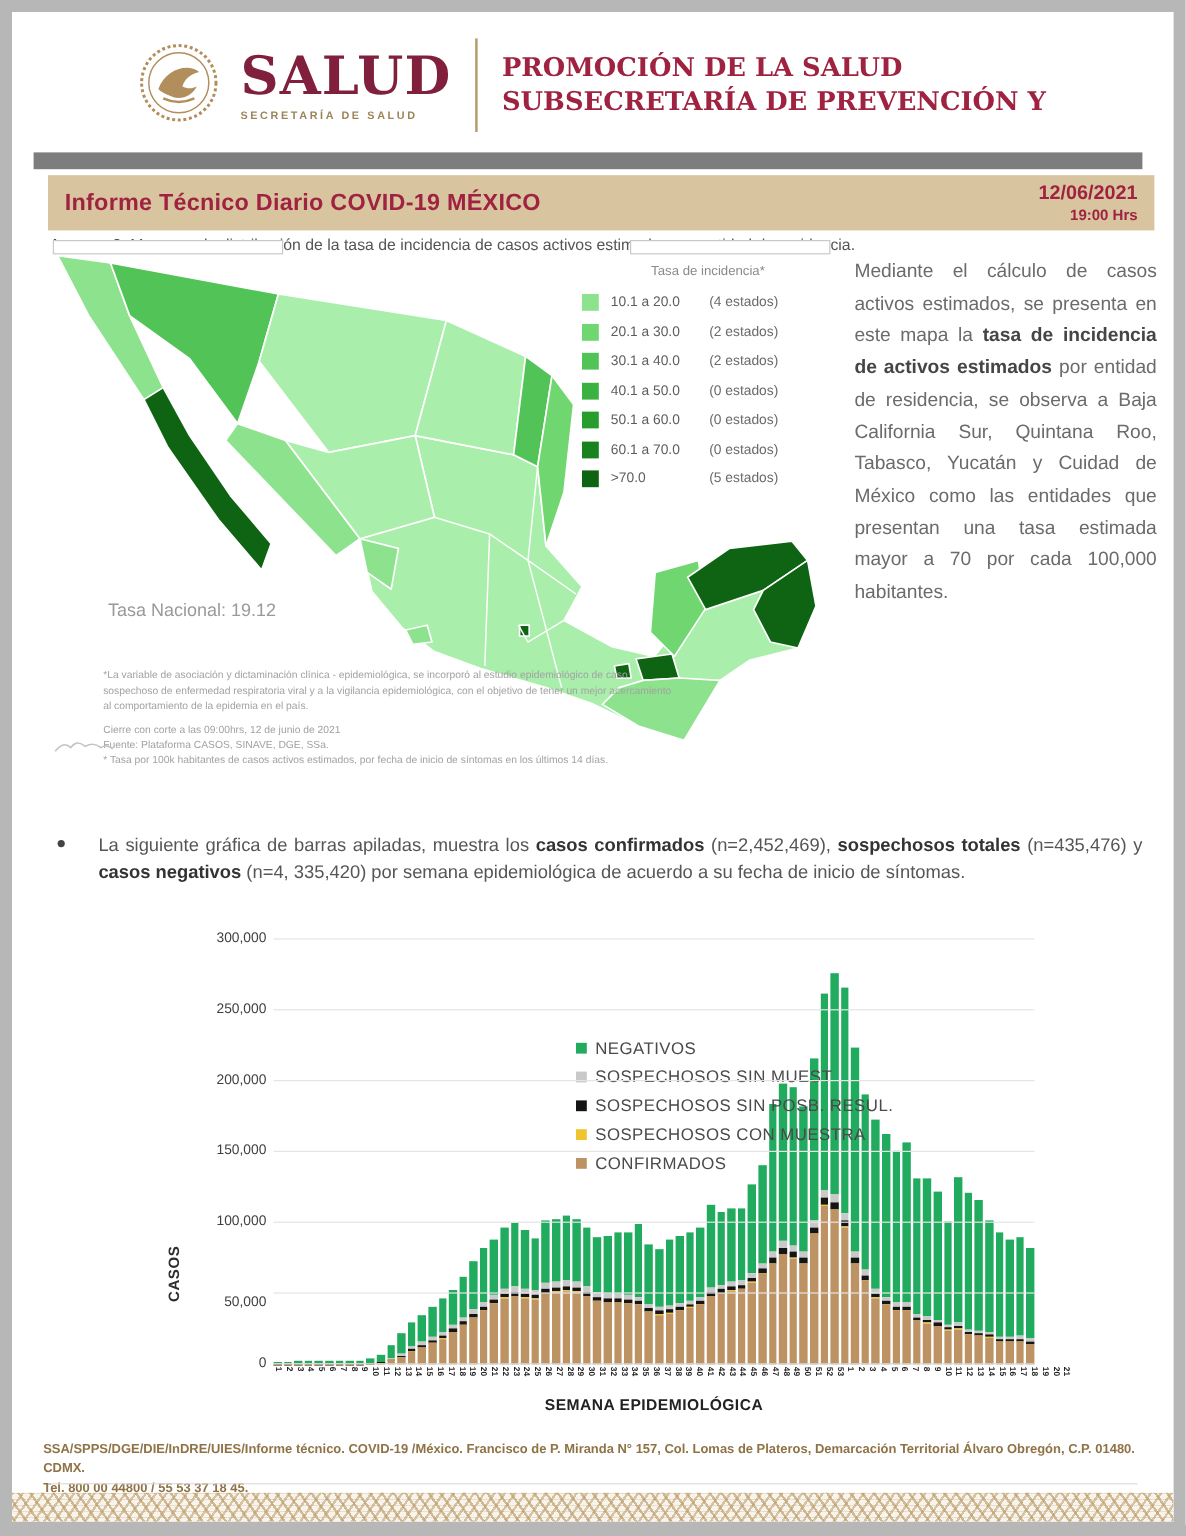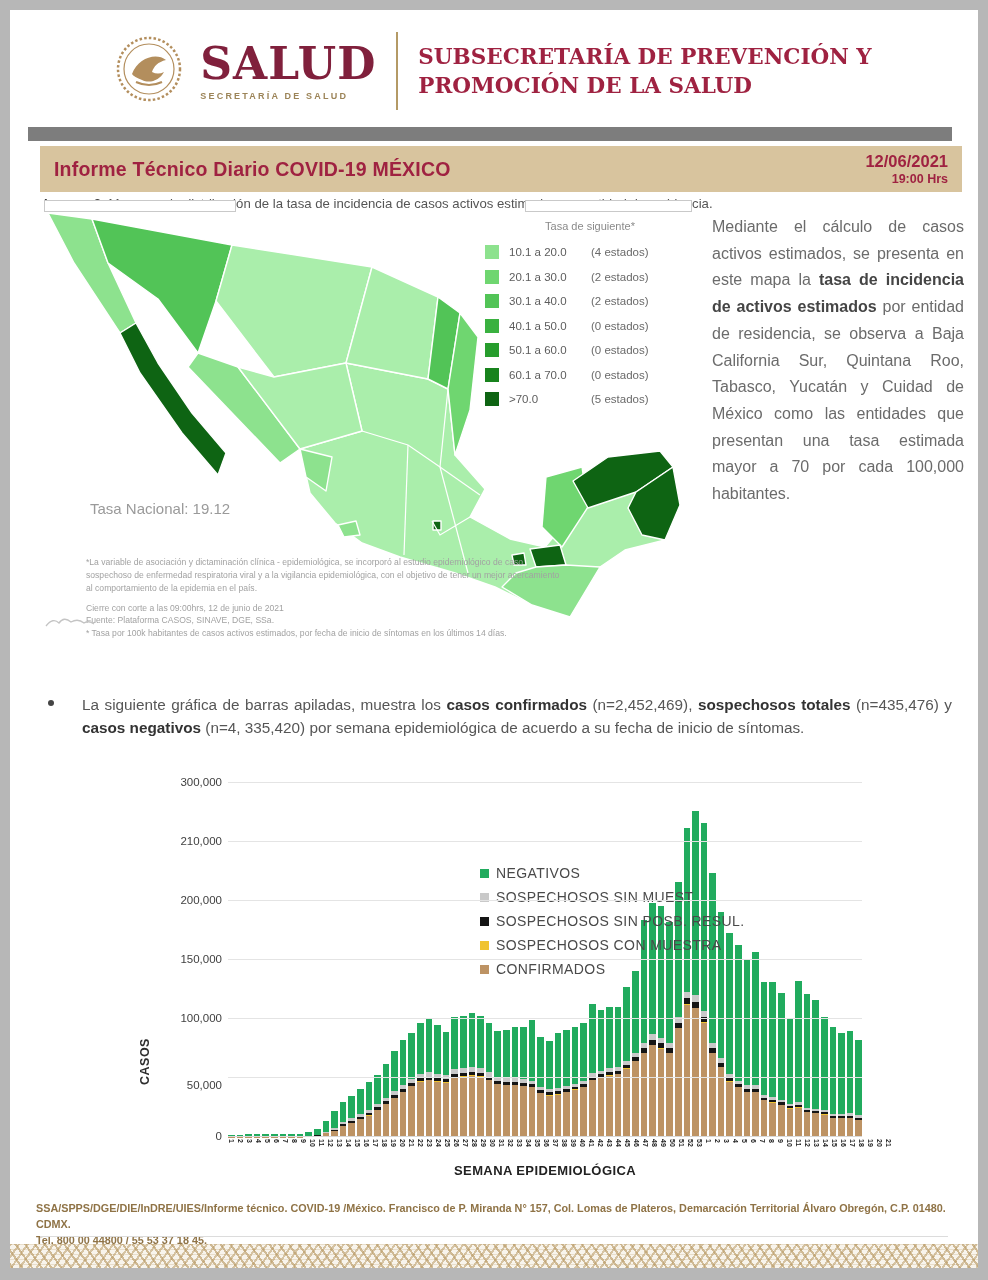--- a/index.html
+++ b/index.html
@@ -90,22 +90,22 @@
           <path d="M20,46 Q33,52 46,46" fill="none" stroke="#B38E5D" stroke-width="2"></path>
         </svg>
       </span>
       <span>
         <div class="brand-big">SALUD</div>
         <div class="brand-sub">SECRETARÍA DE SALUD</div>
       </span>
     </div>
     <div class="hdr-divider"></div>
     <div class="hdr-right">
+      <div>PROMOCIÓN DE LA SALUD</div>
       <div>SUBSECRETARÍA DE PREVENCIÓN Y</div>
-      <div>PROMOCIÓN DE LA SALUD</div>
     </div>
   </div>
 
   <div class="graybar"></div>
 
   <div class="titlebar">
     <span class="t">Informe Técnico Diario COVID-19 MÉXICO</span>
     <span class="datebox">
       <div class="d">12/06/2021</div>
       <div class="h">19:00 Hrs</div>
@@ -143,21 +143,21 @@
         <polyline points="322,226 368,240 400,262 440,290" fill="none" stroke="#ffffff" stroke-width="1.2"></polyline>
         <polyline points="368,240 364,350" fill="none" stroke="#ffffff" stroke-width="1.2"></polyline>
         <polyline points="400,262 428,368" fill="none" stroke="#ffffff" stroke-width="1.2"></polyline>
         <polyline points="408,184 400,262" fill="none" stroke="#ffffff" stroke-width="1.2"></polyline>
         <polyline points="430,312 400,330 392,316" fill="none" stroke="#ffffff" stroke-width="1.2"></polyline>
         <polyline points="445,284 470,300 470,334" fill="none" stroke="#ffffff" stroke-width="1.2"></polyline>
       </svg>
   </div>
 
   <div class="maplegend">
-    <div class="lt">Tasa de siguiente*</div>
+    <div class="lt">Tasa de incidencia*</div>
     <div id="maplegendrows">
         <div class="lrow">
           <span class="lsw" style="background:#8de28e"></span>
           <span class="lrange">10.1 a  20.0</span>
           <span class="lcount">(4 estados)</span>
         </div>
         <div class="lrow">
           <span class="lsw" style="background:#6fd670"></span>
           <span class="lrange">20.1 a  30.0</span>
           <span class="lcount">(2 estados)</span>
@@ -213,21 +213,21 @@
 
   <div class="bullet">
     <span class="dot"></span>
     <span class="txt" id="bullettext"><span>La siguiente gráfica de barras apiladas, muestra los </span><b>casos confirmados</b><span> (n=2,452,469), </span><b>sospechosos totales</b><span> (n=435,476) y </span><b>casos negativos</b><span> (n=4, 335,420) por semana epidemiológica de acuerdo a su fecha de inicio de síntomas.</span></span>
   </div>
 
   <div class="chart">
     <span class="ylab">CASOS</span>
     <div class="yticks" id="yticks">
         <div style="top: 11px;">300,000</div>
-        <div style="top: 70px;">210,000</div>
+        <div style="top: 70px;">250,000</div>
         <div style="top: 129px;">200,000</div>
         <div style="top: 188px;">150,000</div>
         <div style="top: 247px;">100,000</div>
         <div style="top: 314px;">50,000</div>
         <div style="top: 365px;">0</div>
       </div>
     <div class="plot" id="plot">
       <div class="bars" id="bars">
           <div class="stack">
             <div style="height: 1.18px; background: rgb(33, 171, 94);"></div>

